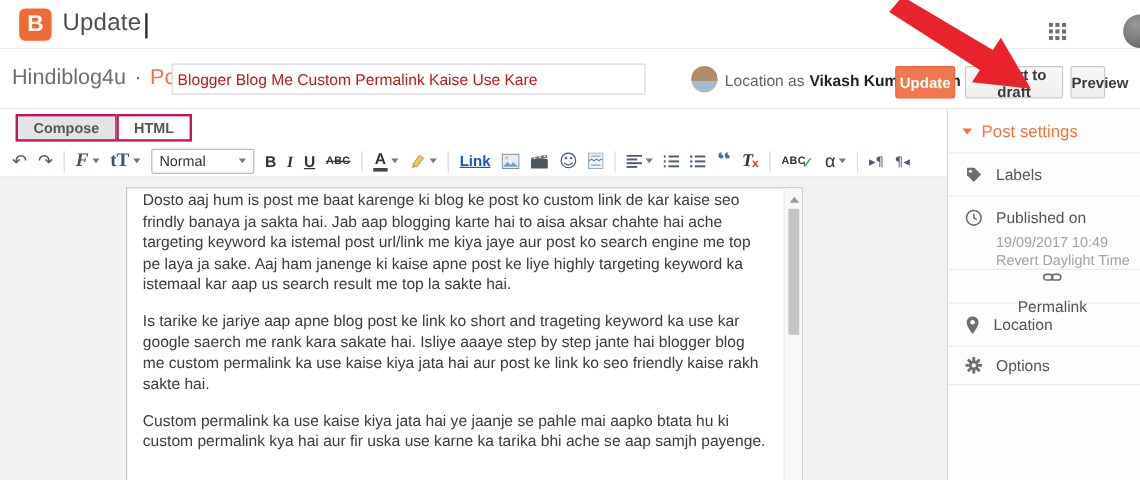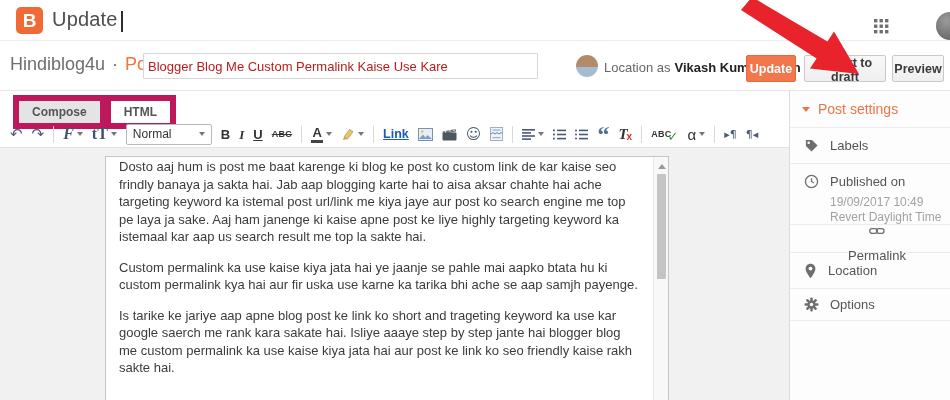--- a/index.html
+++ b/index.html
@@ -25,26 +25,26 @@
   .crumb{position:absolute;left:10px;top:13px;font-size:18px;color:#6e6e6e;display:flex;gap:7px;align-items:baseline;}
   .crumb .post-label{color:var(--accent-orange);}
   .title-input{position:absolute;left:143px;top:12px;width:395px;height:26px;border:1px solid #d6d6d6;border-radius:1px;font-size:13px;color:#b91c1c;padding:0 4px;outline:none;font-family:inherit;}
   .avatar-sm{position:absolute;left:576px;top:14px;width:22px;height:22px;border-radius:50%;background:linear-gradient(180deg,#b08d68 0 55%,#a4bcd0 55% 100%);}
   .posting-as{position:absolute;left:604px;top:19px;font-size:13px;color:#666;}
   .posting-as .author{font-weight:bold;color:#222;margin-left:4px;}
   .hbtn{position:absolute;top:14px;height:27px;border-radius:2px;font-size:12.5px;font-weight:bold;font-family:inherit;cursor:pointer;}
   .btn-update{left:746px;width:50px;background:var(--update-bg);border:1px solid #e8673d;color:#fff;}
   .btn-gray{background:linear-gradient(#f8f8f8,#efefef);border:1px solid #c9c9c9;color:#3a3a3a;}
   .btn-revert{left:804px;width:82px;}
-  .btn-preview{left:892px;width:52px;}
+  .btn-preview{left:892px;width:29px;}
 
   
   .editbar{position:absolute;left:0;top:91px;width:789px;height:57px;background:#fff;border-bottom:1px solid #e3e3e3;}
   .tabs{position:absolute;left:13px;top:4px;display:flex;}
-  .tab{height:34px;padding:0 13px;font-size:12px;font-weight:bold;color:#555;border:6px solid #be185d;display:flex;align-items:center;background:#fff;cursor:pointer;}
+  .tab{height:23px;padding:0 13px;font-size:12px;font-weight:bold;color:#555;border:2px solid #be185d;display:flex;align-items:center;background:#fff;cursor:pointer;}
   .tab.active{background:#e4e4e4;}
   .tab+.tab{margin-left:-1px;}
   .toolbar{position:absolute;left:10px;top:31px;right:0;height:24px;display:flex;align-items:center;gap:9px;}
   .ti{display:inline-flex;align-items:center;color:#45556b;cursor:pointer;font-size:13px;line-height:1;}
   .glyph{font-family:"DejaVu Sans",sans-serif;font-size:15px;color:#4a5a74;}
   .glyph.small{font-size:11px;}
   .sep-v{width:1px;height:17px;background:#d9d9d9;}
   .caret{width:0;height:0;border-left:3.5px solid transparent;border-right:3.5px solid transparent;border-top:4px solid #777;display:inline-block;margin-left:3px;}
   .serif{font-family:"Liberation Serif","DejaVu Serif",serif;}
   .font-f{font-style:italic;font-weight:bold;font-size:16px;color:#3d566e;}
@@ -256,22 +256,22 @@
       <i class="sep-v"></i>
       <span class="ti glyph small">▸¶</span>
       <span class="ti glyph small">¶◂</span>
     </div>
   </div>
 
   <div class="canvas"></div>
   <div class="editor">
     <div class="editor-content">
       <p>Dosto aaj hum is post me baat karenge ki blog ke post ko custom link de kar kaise seo frindly banaya ja sakta hai. Jab aap blogging karte hai to aisa aksar chahte hai ache targeting keyword ka istemal post url/link me kiya jaye aur post ko search engine me top pe laya ja sake. Aaj ham janenge ki kaise apne post ke liye highly targeting keyword ka istemaal kar aap us search result me top la sakte hai.</p>
+      <p>Is tarike ke jariye aap apne blog post ke link ko short and trageting keyword ka use kar google saerch me rank kara sakate hai. Isliye aaaye step by step jante hai blogger blog me custom permalink ka use kaise kiya jata hai aur post ke link ko seo friendly kaise rakh sakte hai.</p>
       <p>Custom permalink ka use kaise kiya jata hai ye jaanje se pahle mai aapko btata hu ki custom permalink kya hai aur fir uska use karne ka tarika bhi ache se aap samjh payenge.</p>
-      <p>Is tarike ke jariye aap apne blog post ke link ko short and trageting keyword ka use kar google saerch me rank kara sakate hai. Isliye aaaye step by step jante hai blogger blog me custom permalink ka use kaise kiya jata hai aur post ke link ko seo friendly kaise rakh sakte hai.</p>
 
     </div>
     <div class="scrollbar">
       <i class="sb-up"></i>
       <div class="sb-thumb"></div>
     </div>
   </div>
 
   <aside class="sidebar">
     <div class="ps-header">

